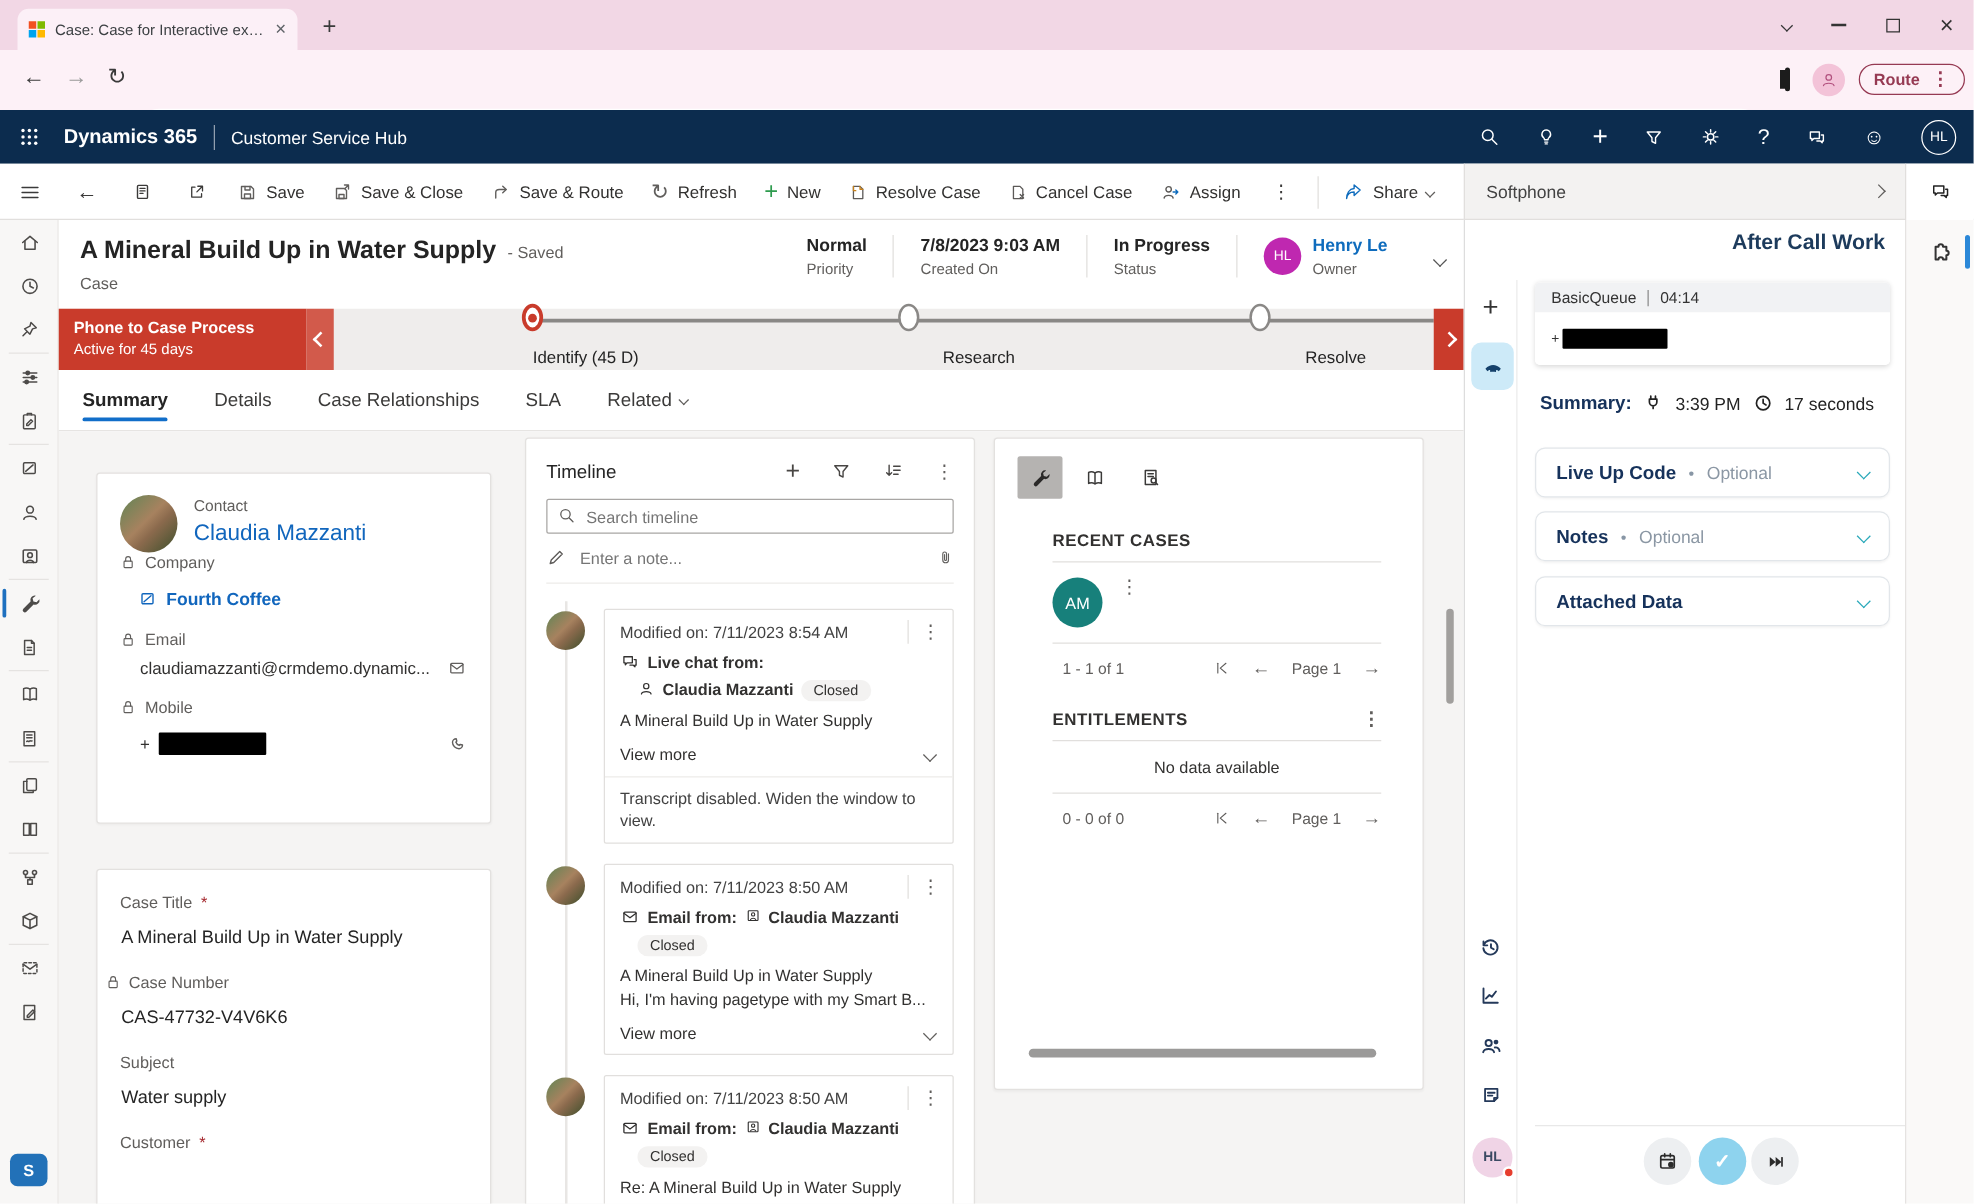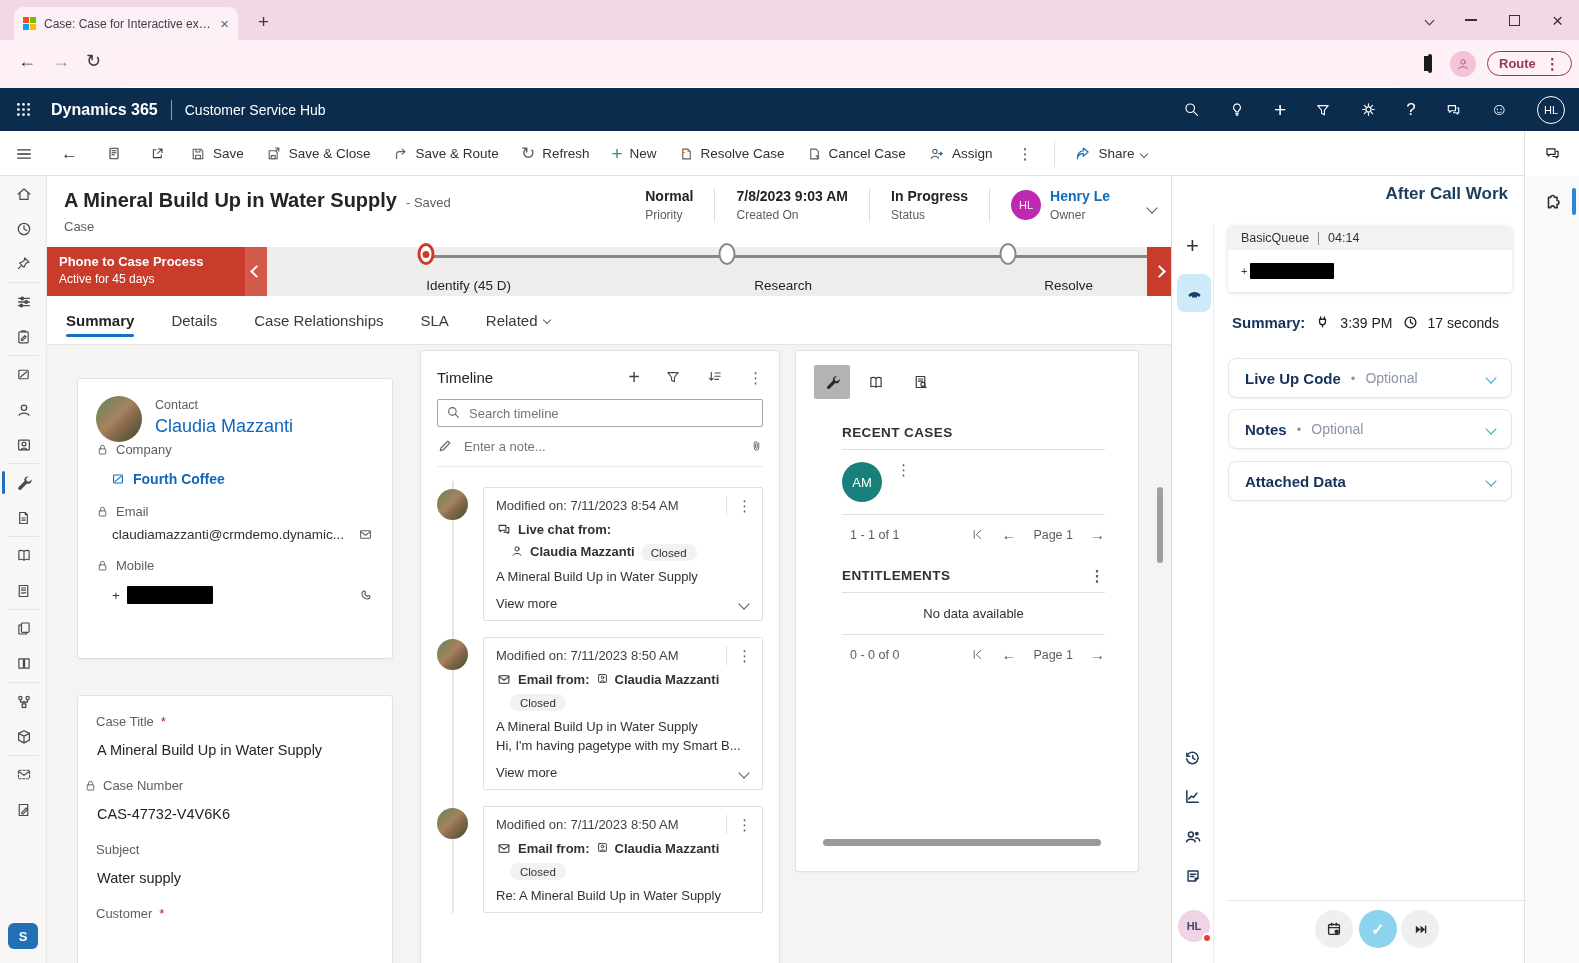--- a/index.html
+++ b/index.html
@@ -341,20 +341,24 @@
     </span>
     <span class="cmd-ic kebab">⋮</span>
     <span class="cmddiv"></span>
     <span class="cmd">
       <svg class="ic" width="17" height="16" viewBox="0 0 20 20" style="color:#0f6cbd">
           <path d="M3.5 16 C4 11.5 7 9.5 11 9.5 V13 L17 7.5 L11 2.5 V6 C6 6.5 3.5 11 3.5 16 Z"></path>
         </svg>
       <span>Share</span>
       <span class="chev" style="width:6px;height:6px;color:#605e5c"></span>
     </span>
+  </div>
+  <div id="softseg">
+    <span>Softphone</span>
+    <span class="chev r" style="color:#605e5c"></span>
   </div>
   <div id="chatseg">
     <svg class="ic" width="19" height="17" viewBox="0 0 20 20">
         <path d="M3.5 4.5 h9.5 v6.5 h-6 l-2 2 v-2 h-1.5 z"></path>
         <path d="M14.8 7.5 h1.7 v6 h-1.2 v1.7 l-1.8-1.7 h-3"></path>
       </svg>
   </div>
 </div>
 
 <div id="rail">
@@ -686,20 +690,21 @@
                 <path d="M4.5 16 C5.5 12.5 14.5 12.5 15.5 16"></path>
               </svg>
             <span class="t-bold">Claudia Mazzanti</span>
             <span class="badge">Closed</span>
           </div>
           <div class="t-sub">A Mineral Build Up in Water Supply</div>
           <div class="t-vm">
             <span>View more</span>
             <span class="chev" style="color:#605e5c"></span>
           </div>
+          <div class="t-foot">Transcript disabled. Widen the window to view.</div>
         </div>
       </div>
 
       <div class="t-entry">
         <span class="t-avatar photo"></span>
         <div class="t-card">
           <div class="t-hd">
             <span class="t-mod">Modified on: 7/11/2023 8:50 AM</span>
             <span class="t-kb kebab">⋮</span>
           </div>

